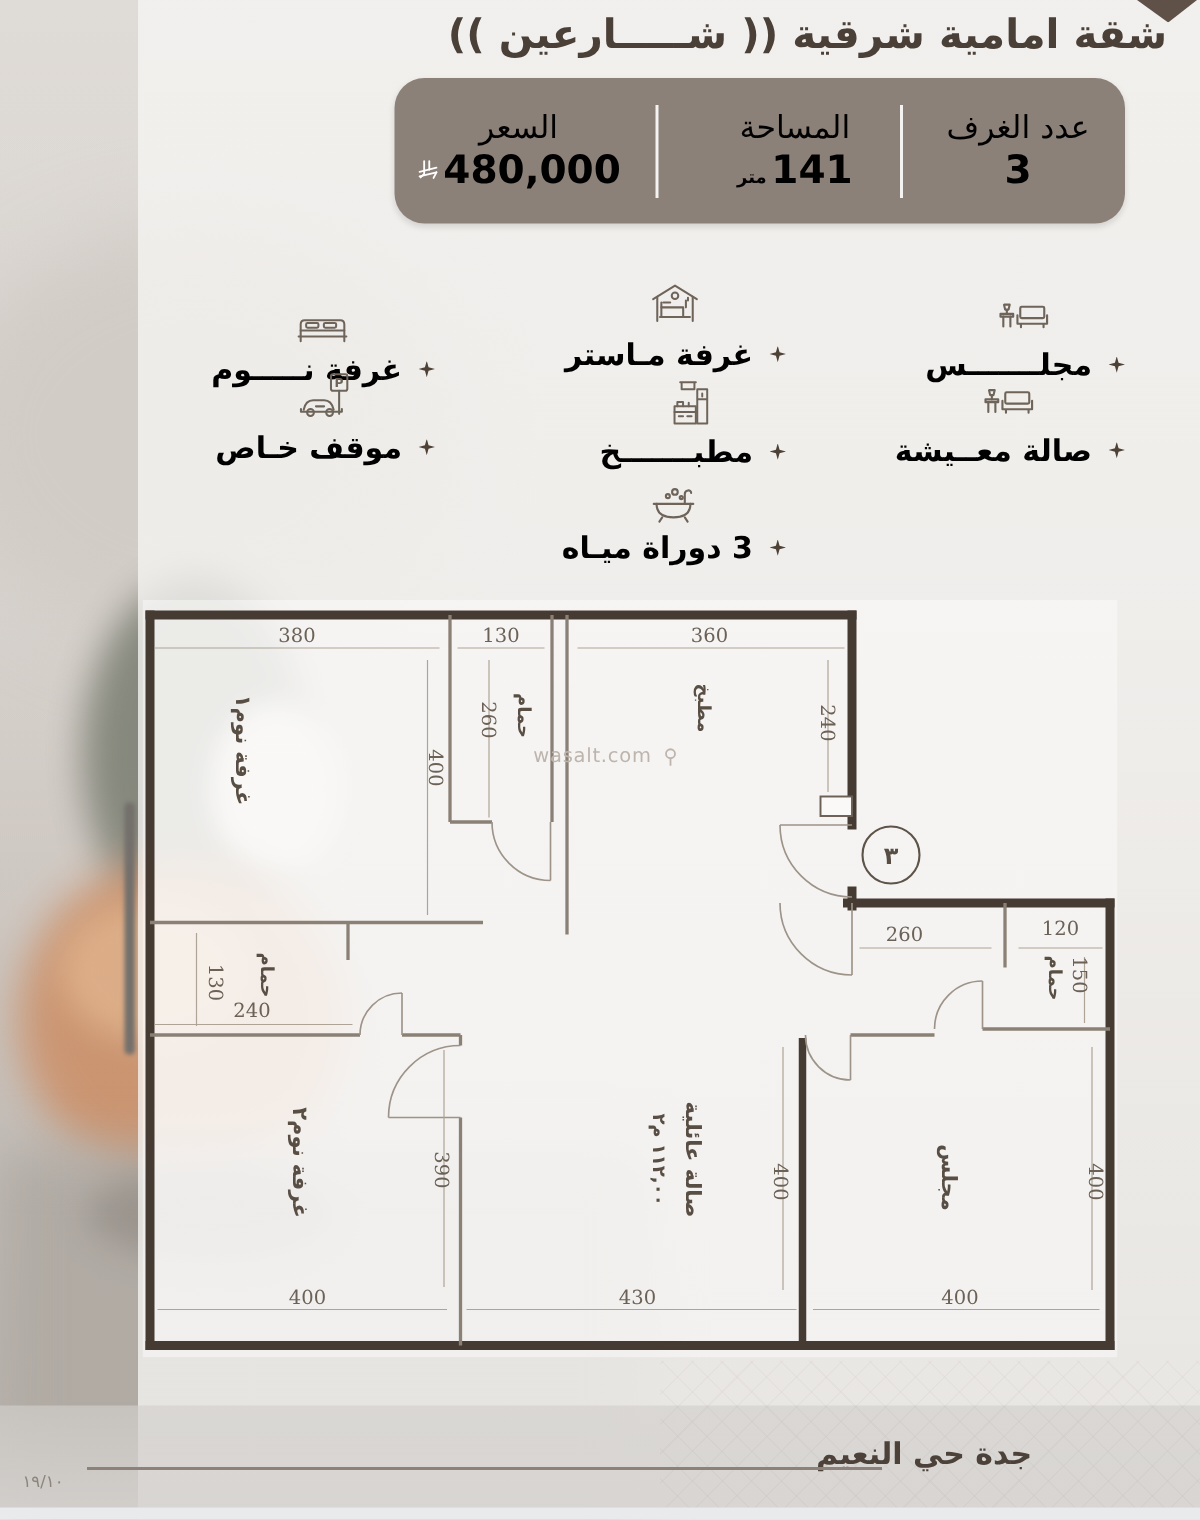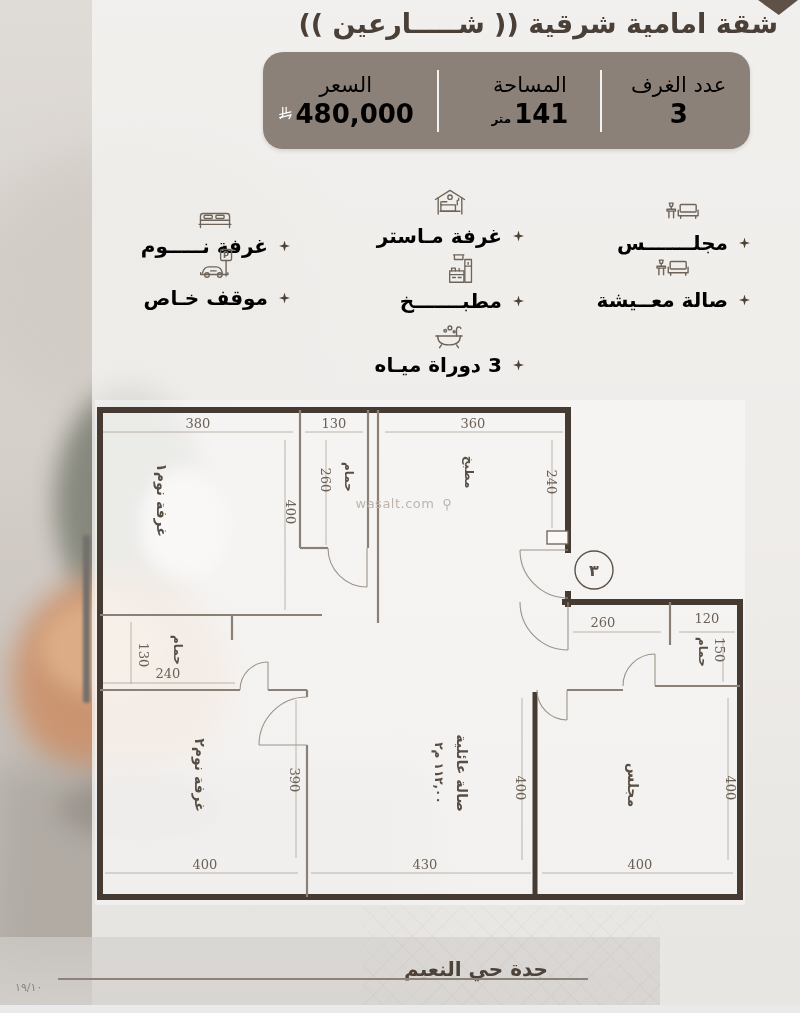--- a/index.html
+++ b/index.html
@@ -52,21 +52,21 @@
 
   
   .plan{position:absolute;left:95px;top:400px;width:650px;height:505px;}
   .dim{font-family:"DejaVu Serif",serif;font-size:13px;fill:#6b6156;}
   .room{font-family:"DejaVu Sans",sans-serif;font-size:14px;font-weight:600;fill:#584e44;}
   .room-sm{font-family:"DejaVu Sans",sans-serif;font-size:12px;font-weight:600;fill:#584e44;}
   .wm{font-family:"DejaVu Sans",sans-serif;font-size:13px;fill:#bdb5ad;letter-spacing:.5px;}
   .entnum{font-family:"DejaVu Sans",sans-serif;font-size:16px;font-weight:600;fill:#584e44;}
 
   
-  .footer{position:absolute;left:0;bottom:0;width:660px;height:76px;
+  .footer{position:absolute;left:0;bottom:0;width:800px;height:76px;
     background:linear-gradient(180deg,rgba(210,207,204,0.65),rgba(214,211,208,0.9));}
   .footer-pattern{position:absolute;right:0;top:-30px;width:45%;height:130%;opacity:.5;
     background:
       repeating-linear-gradient(45deg,rgba(140,130,120,0.10) 0 1px,transparent 1px 14px),
       repeating-linear-gradient(-45deg,rgba(140,130,120,0.10) 0 1px,transparent 1px 14px);}
   .footer-location{position:absolute;right:112px;top:20px;font-size:20px;font-weight:bold;color:#4c423a;}
   .footer-line{position:absolute;left:58px;top:41px;width:530px;height:1.5px;background:#8c8279;}
   .footer-date{position:absolute;left:15px;top:44px;font-size:11px;color:#8b857c;direction:ltr;}
   .bottom-edge{position:absolute;left:0;bottom:0;width:800px;height:8px;background:#e8eaeb;}
 

